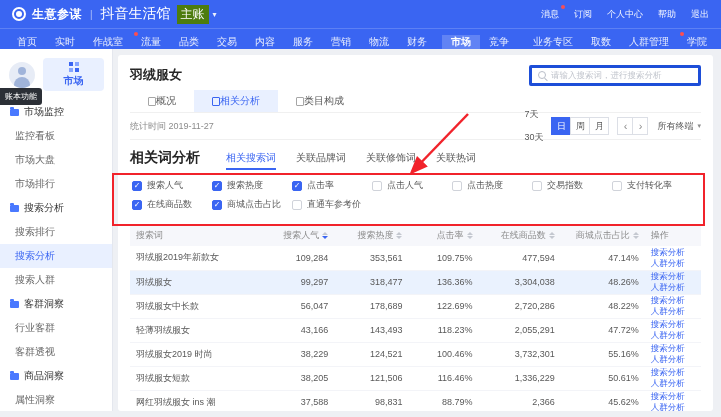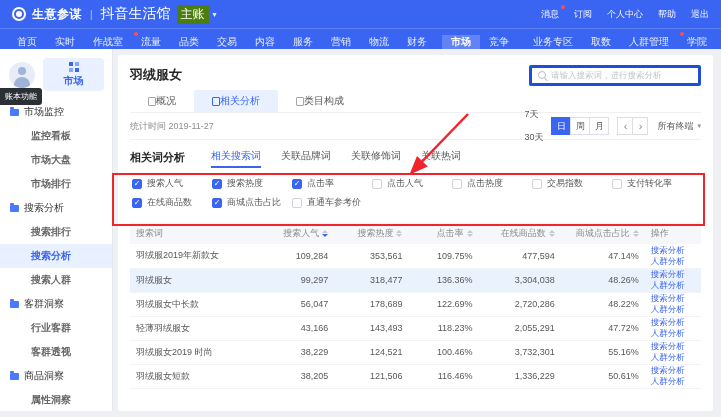--- a/index.html
+++ b/index.html
@@ -33,21 +33,21 @@
 .avatar::before{content:'';position:absolute;top:5px;left:9px;width:8px;height:8px;border-radius:50%;background:#a0b4da;}
 .avatar::after{content:'';position:absolute;top:15px;left:5px;width:16px;height:11px;border-radius:8px 8px 0 0;background:#a0b4da;}
 .module-chip{flex:1;background:#e9f0ff;border-radius:4px;padding:4px 0 3px;display:flex;flex-direction:column;align-items:center;gap:2px;cursor:pointer;}
 .grid-icon{width:10px;height:10px;background:linear-gradient(#3a65f2,#3a65f2),linear-gradient(#86a5ff,#86a5ff),linear-gradient(#86a5ff,#86a5ff),linear-gradient(#3a65f2,#3a65f2);background-size:4px 4px;background-position:0 0,6px 0,0 6px,6px 6px;background-repeat:no-repeat;}
 .module-chip span{color:#3a65f2;font-weight:bold;font-size:10px;}
 .float-badge{position:absolute;left:0;top:39px;background:#2b2f36;color:#fff;font-size:8px;padding:3px 5px;border-radius:0 3px 3px 0;z-index:5;cursor:pointer;}
 .sb-menu{margin-top:3px;}
 .sb-header{display:flex;align-items:center;gap:5px;padding:5px 10px;font-size:10px;color:#333;}
 .folder-icon{width:9px;height:7px;background:#4a79ff;border-radius:1px;position:relative;flex-shrink:0;}
 .folder-icon::before{content:'';position:absolute;top:-2px;left:0;width:4px;height:2px;background:#4a79ff;border-radius:1px 1px 0 0;}
-.sb-item{padding:5px 10px 5px 31px;font-size:10px;color:#666;cursor:pointer;white-space:nowrap;font-weight:bold;}
+.sb-item{padding:5px 10px 5px 15px;font-size:10px;color:#666;cursor:pointer;white-space:nowrap;}
 .sb-item.active{background:#e9f0ff;color:#3a65f2;}
 
 
 .main{flex:1;padding:6px 8px 0 5px;overflow:hidden;}
 .card{background:#fff;border-radius:3px;height:100%;position:relative;padding:8px 12px 0;overflow:hidden;}
 .card-header{display:flex;align-items:center;height:24px;}
 .keyword{font-size:13px;font-weight:bold;color:#262626;}
 .searchbox{margin-left:auto;width:172px;height:21px;border:3px solid #1d4ed8;border-radius:2px;display:flex;align-items:center;padding:0 6px;gap:5px;background:#fff;}
 .search-icon{width:8px;height:8px;border:1px solid #b9bec9;border-radius:50%;position:relative;flex-shrink:0;}
 .search-icon::after{content:'';position:absolute;width:4px;height:1px;background:#b9bec9;transform:rotate(45deg);left:5px;top:7px;}
@@ -63,21 +63,21 @@
 .quick{display:flex;gap:10px;flex-direction:column;}
 .quick-btn{color:#595959;cursor:pointer;}
 .gran{display:flex;}
 .gran-btn{width:20px;height:18px;border:1px solid #dcdfe6;display:flex;align-items:center;justify-content:center;color:#595959;cursor:pointer;margin-left:-1px;background:#fff;}
 .gran-btn.active{background:#3a65f2;border-color:#3a65f2;color:#fff;}
 .pager{display:flex;}
 .pg-btn{width:16px;height:18px;border:1px solid #dcdfe6;display:flex;align-items:center;justify-content:center;color:#8c8c8c;cursor:pointer;margin-left:-1px;font-size:11px;background:#fff;}
 .terminal{display:flex;align-items:center;gap:4px;color:#595959;cursor:pointer;}
 .caret2{font-size:7px;color:#8c8c8c;}
 .section-row{display:flex;align-items:flex-end;gap:26px;padding-top:9px;}
-.section-title{font-size:11px;font-weight:bold;color:#262626;padding-bottom:3px;}
+.section-title{font-size:14px;font-weight:bold;color:#262626;padding-bottom:3px;}
 .subtabs{display:flex;gap:20px;}
 .subtab{font-size:10px;color:#595959;padding-bottom:3px;cursor:pointer;border-bottom:2px solid transparent;}
 .subtab.active{color:#3a65f2;border-bottom-color:#3a65f2;}
 .metrics{padding:7px 2px 2px;margin-top:2px;}
 .metric-row{display:flex;margin-bottom:6px;}
 .metric{display:flex;align-items:center;gap:5px;width:80px;cursor:pointer;flex-shrink:0;}
 .metric:last-child{width:auto;}
 .cb{width:10px;height:10px;border:1px solid #d0d3da;border-radius:2px;background:#fff;display:flex;align-items:center;justify-content:center;font-size:8px;line-height:1;color:#fff;flex-shrink:0;}
 .cb.checked{background:#3a65f2;border-color:#3a65f2;}
 .lbl{font-size:9px;color:#595959;white-space:nowrap;}
@@ -387,20 +387,32 @@
               <td>38,205</td>
               <td>121,506</td>
               <td>116.46%</td>
               <td>1,336,229</td>
               <td>50.61%</td>
               <td class="left action">
                 <a>搜索分析</a>
                 <a>人群分析</a>
               </td>
             </tr>
+            <tr>
+              <td class="left">网红羽绒服女 ins 潮</td>
+              <td>37,588</td>
+              <td>98,831</td>
+              <td>88.79%</td>
+              <td>2,366</td>
+              <td>45.62%</td>
+              <td class="left action">
+                <a>搜索分析</a>
+                <a>人群分析</a>
+              </td>
+            </tr>
           </tbody>
       </table>
 
     </div>
   </main>
 </div>
 
 <svg class="annotation" width="721" height="417" viewBox="0 0 721 417">
   <defs>
     <marker id="ah" markerWidth="9" markerHeight="8" refX="6" refY="3" orient="auto">

